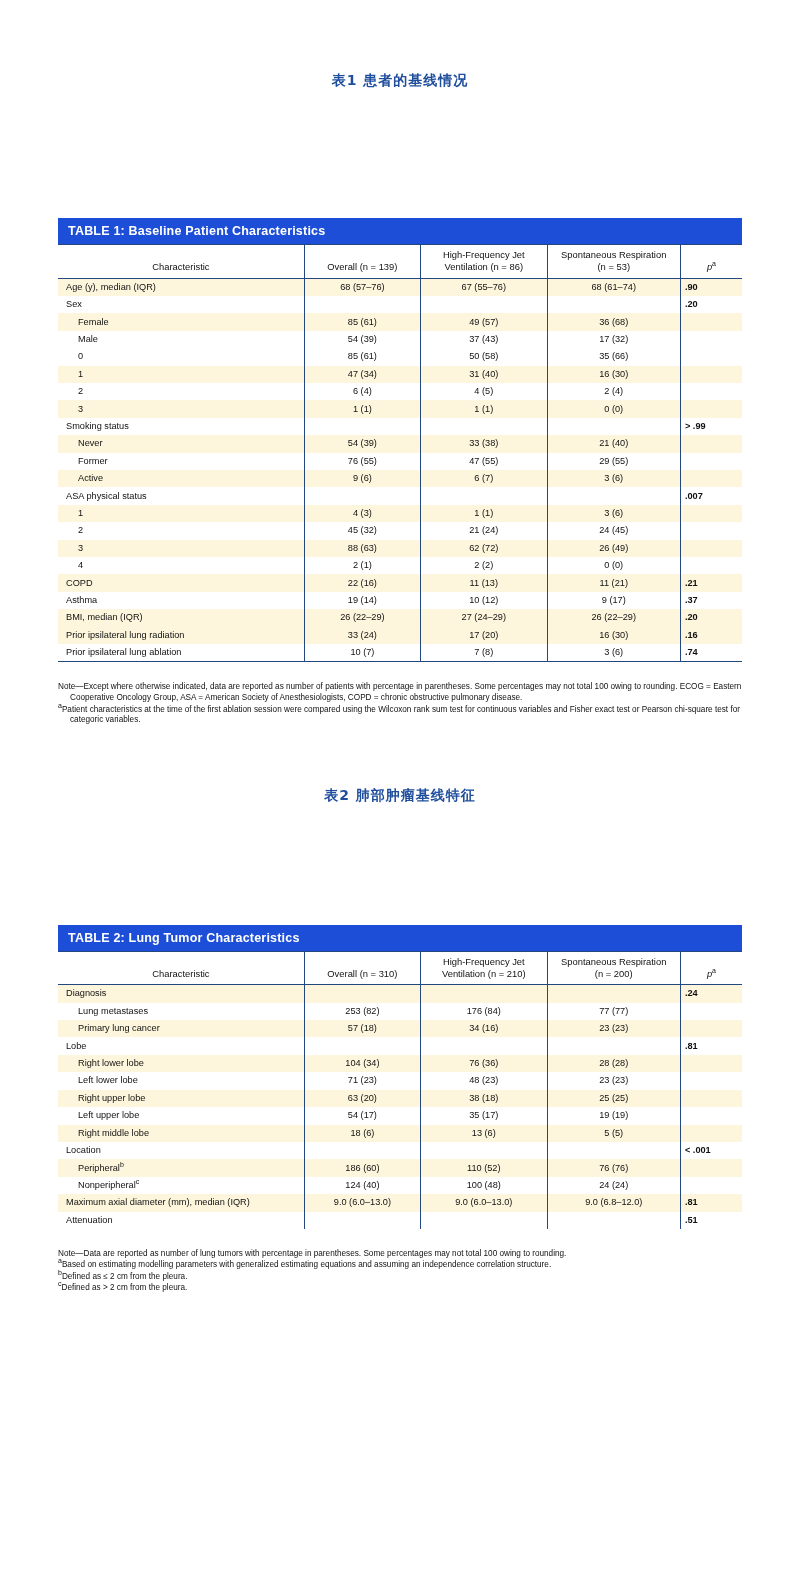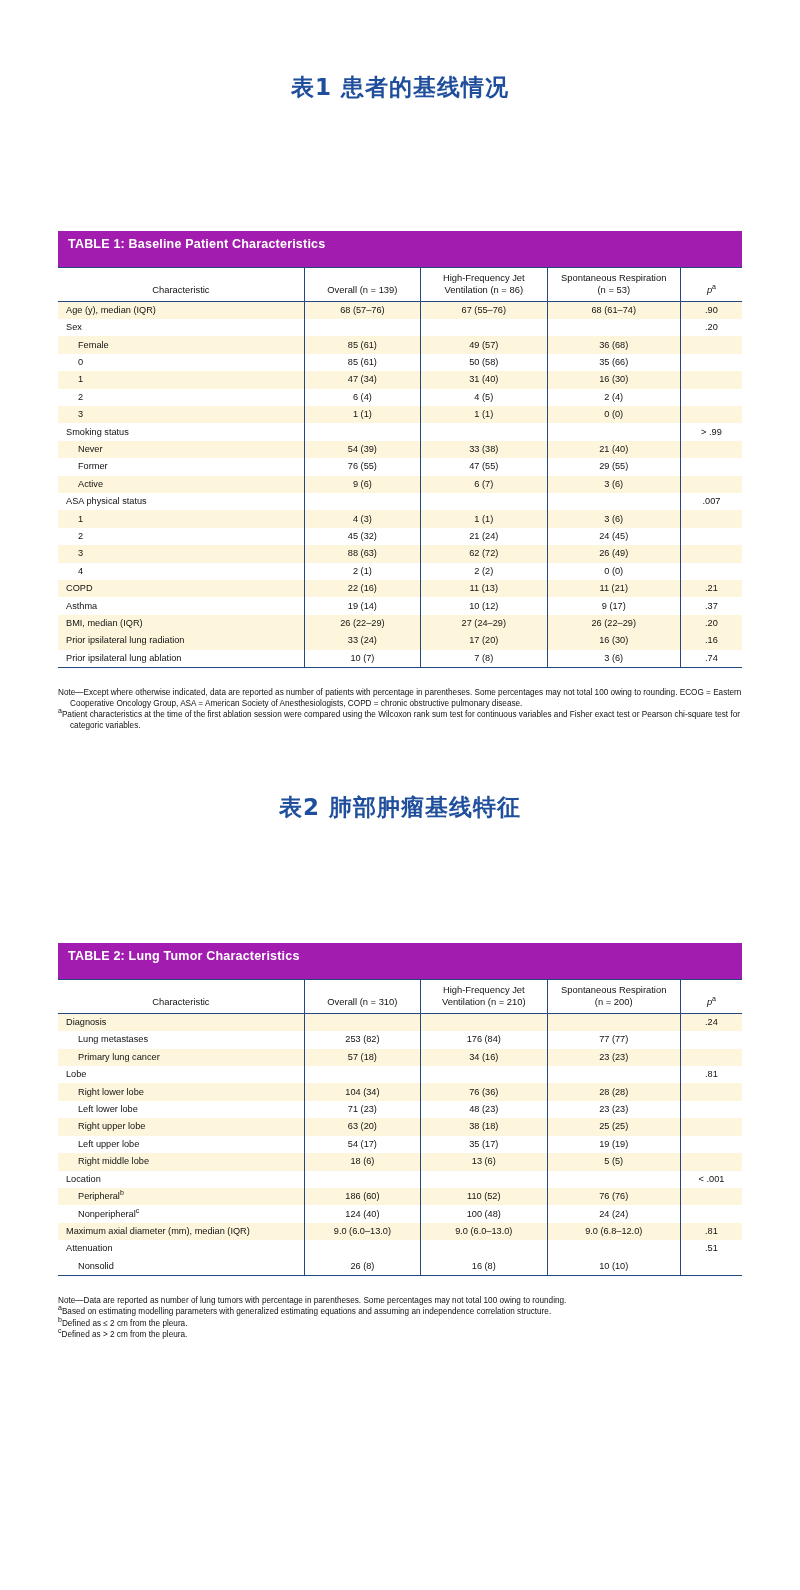--- a/index.html
+++ b/index.html
@@ -17,41 +17,41 @@
   .page {
     width: 800px;
     min-height: 1590px;
     position: relative;
     box-sizing: border-box;
   }
   .cn-title {
     text-align: center;
     color: #1f4e9c;
     font-weight: bold;
-    font-size: 23px;
+    font-size: 14px;
     letter-spacing: 1px;
     font-family: "DejaVu Sans", sans-serif;
   }
   #cn-title-1 { padding-top: 72px; }
   #cn-title-2 { padding-top: 60px; }
 
   .table-block {
     width: 684px;
     margin: 0 auto;
     box-sizing: border-box;
   }
   #table-block-1 { margin-top: 128px; }
   #table-block-2 { margin-top: 120px; }
 
   .tbl-header {
-    background: #a21caf;
+    background: #1d4ed8;
     color: #ffffff;
     font-weight: bold;
     font-size: 12.5px;
-    padding: 6px 10px 16px 10px;
+    padding: 6px 10px 6px 10px;
     letter-spacing: 0.2px;
     font-family: "Liberation Sans", sans-serif;
   }
   table.data {
     width: 100%;
     border-collapse: collapse;
     font-size: 9.2px;
     font-family: "Liberation Sans", sans-serif;
     table-layout: fixed;
   }
@@ -74,21 +74,21 @@
   table.data thead tr.topline th { border-top: 1px solid #23477e; }
 
   table.data tbody td {
     padding: 3.2px 4px;
     line-height: 1.2;
     vertical-align: middle;
   }
   table.data tbody td.label { text-align: left; padding-left: 8px; }
   table.data tbody td.label.indent { padding-left: 20px; }
   table.data tbody td.num { text-align: center; }
-  table.data tbody td.p { text-align: center; }
+  table.data tbody td.p { text-align: left; font-weight: bold; }
   table.data tbody td.lvert { border-left: 1px solid #23477e; }
 
   tr.shade td { background: #fdf6dd; }
   tr.plain td { background: #ffffff; }
 
   table.data tbody tr.lastrow td { border-bottom: 1.2px solid #23477e; }
 
   .notes {
     font-size: 8.2px;
     line-height: 1.32;
@@ -149,20 +149,27 @@
             <td class="p lvert">.20</td>
           </tr>
           <tr class="shade">
             <td class="label indent">Female</td>
             <td class="num lvert">85 (61)</td>
             <td class="num lvert">49 (57)</td>
             <td class="num lvert">36 (68)</td>
             <td class="p lvert"></td>
           </tr>
           <tr class="plain">
+            <td class="label indent">Male</td>
+            <td class="num lvert">54 (39)</td>
+            <td class="num lvert">37 (43)</td>
+            <td class="num lvert">17 (32)</td>
+            <td class="p lvert"></td>
+          </tr>
+          <tr class="plain">
             <td class="label indent">0</td>
             <td class="num lvert">85 (61)</td>
             <td class="num lvert">50 (58)</td>
             <td class="num lvert">35 (66)</td>
             <td class="p lvert"></td>
           </tr>
           <tr class="shade">
             <td class="label indent">1</td>
             <td class="num lvert">47 (34)</td>
             <td class="num lvert">31 (40)</td>
@@ -408,27 +415,20 @@
             <td class="num lvert">9.0 (6.8–12.0)</td>
             <td class="p lvert">.81</td>
           </tr>
           <tr class="plain">
             <td class="label">Attenuation</td>
             <td class="num lvert"></td>
             <td class="num lvert"></td>
             <td class="num lvert"></td>
             <td class="p lvert">.51</td>
           </tr>
-          <tr class="plain lastrow">
-            <td class="label indent">Nonsolid</td>
-            <td class="num lvert">26 (8)</td>
-            <td class="num lvert">16 (8)</td>
-            <td class="num lvert">10 (10)</td>
-            <td class="p lvert"></td>
-          </tr>
         </tbody>
     </table>
     <div class="notes">
       <div class="hang">Note—Data are reported as number of lung tumors with percentage in parentheses. Some percentages may not total 100 owing to rounding.</div>
       <div class="hang"><sup>a</sup>Based on estimating modelling parameters with generalized estimating equations and assuming an independence correlation structure.</div>
       <div class="hang"><sup>b</sup>Defined as ≤ 2 cm from the pleura.</div>
       <div class="hang"><sup>c</sup>Defined as &gt; 2 cm from the pleura.</div>
     </div>
   </div>
 

